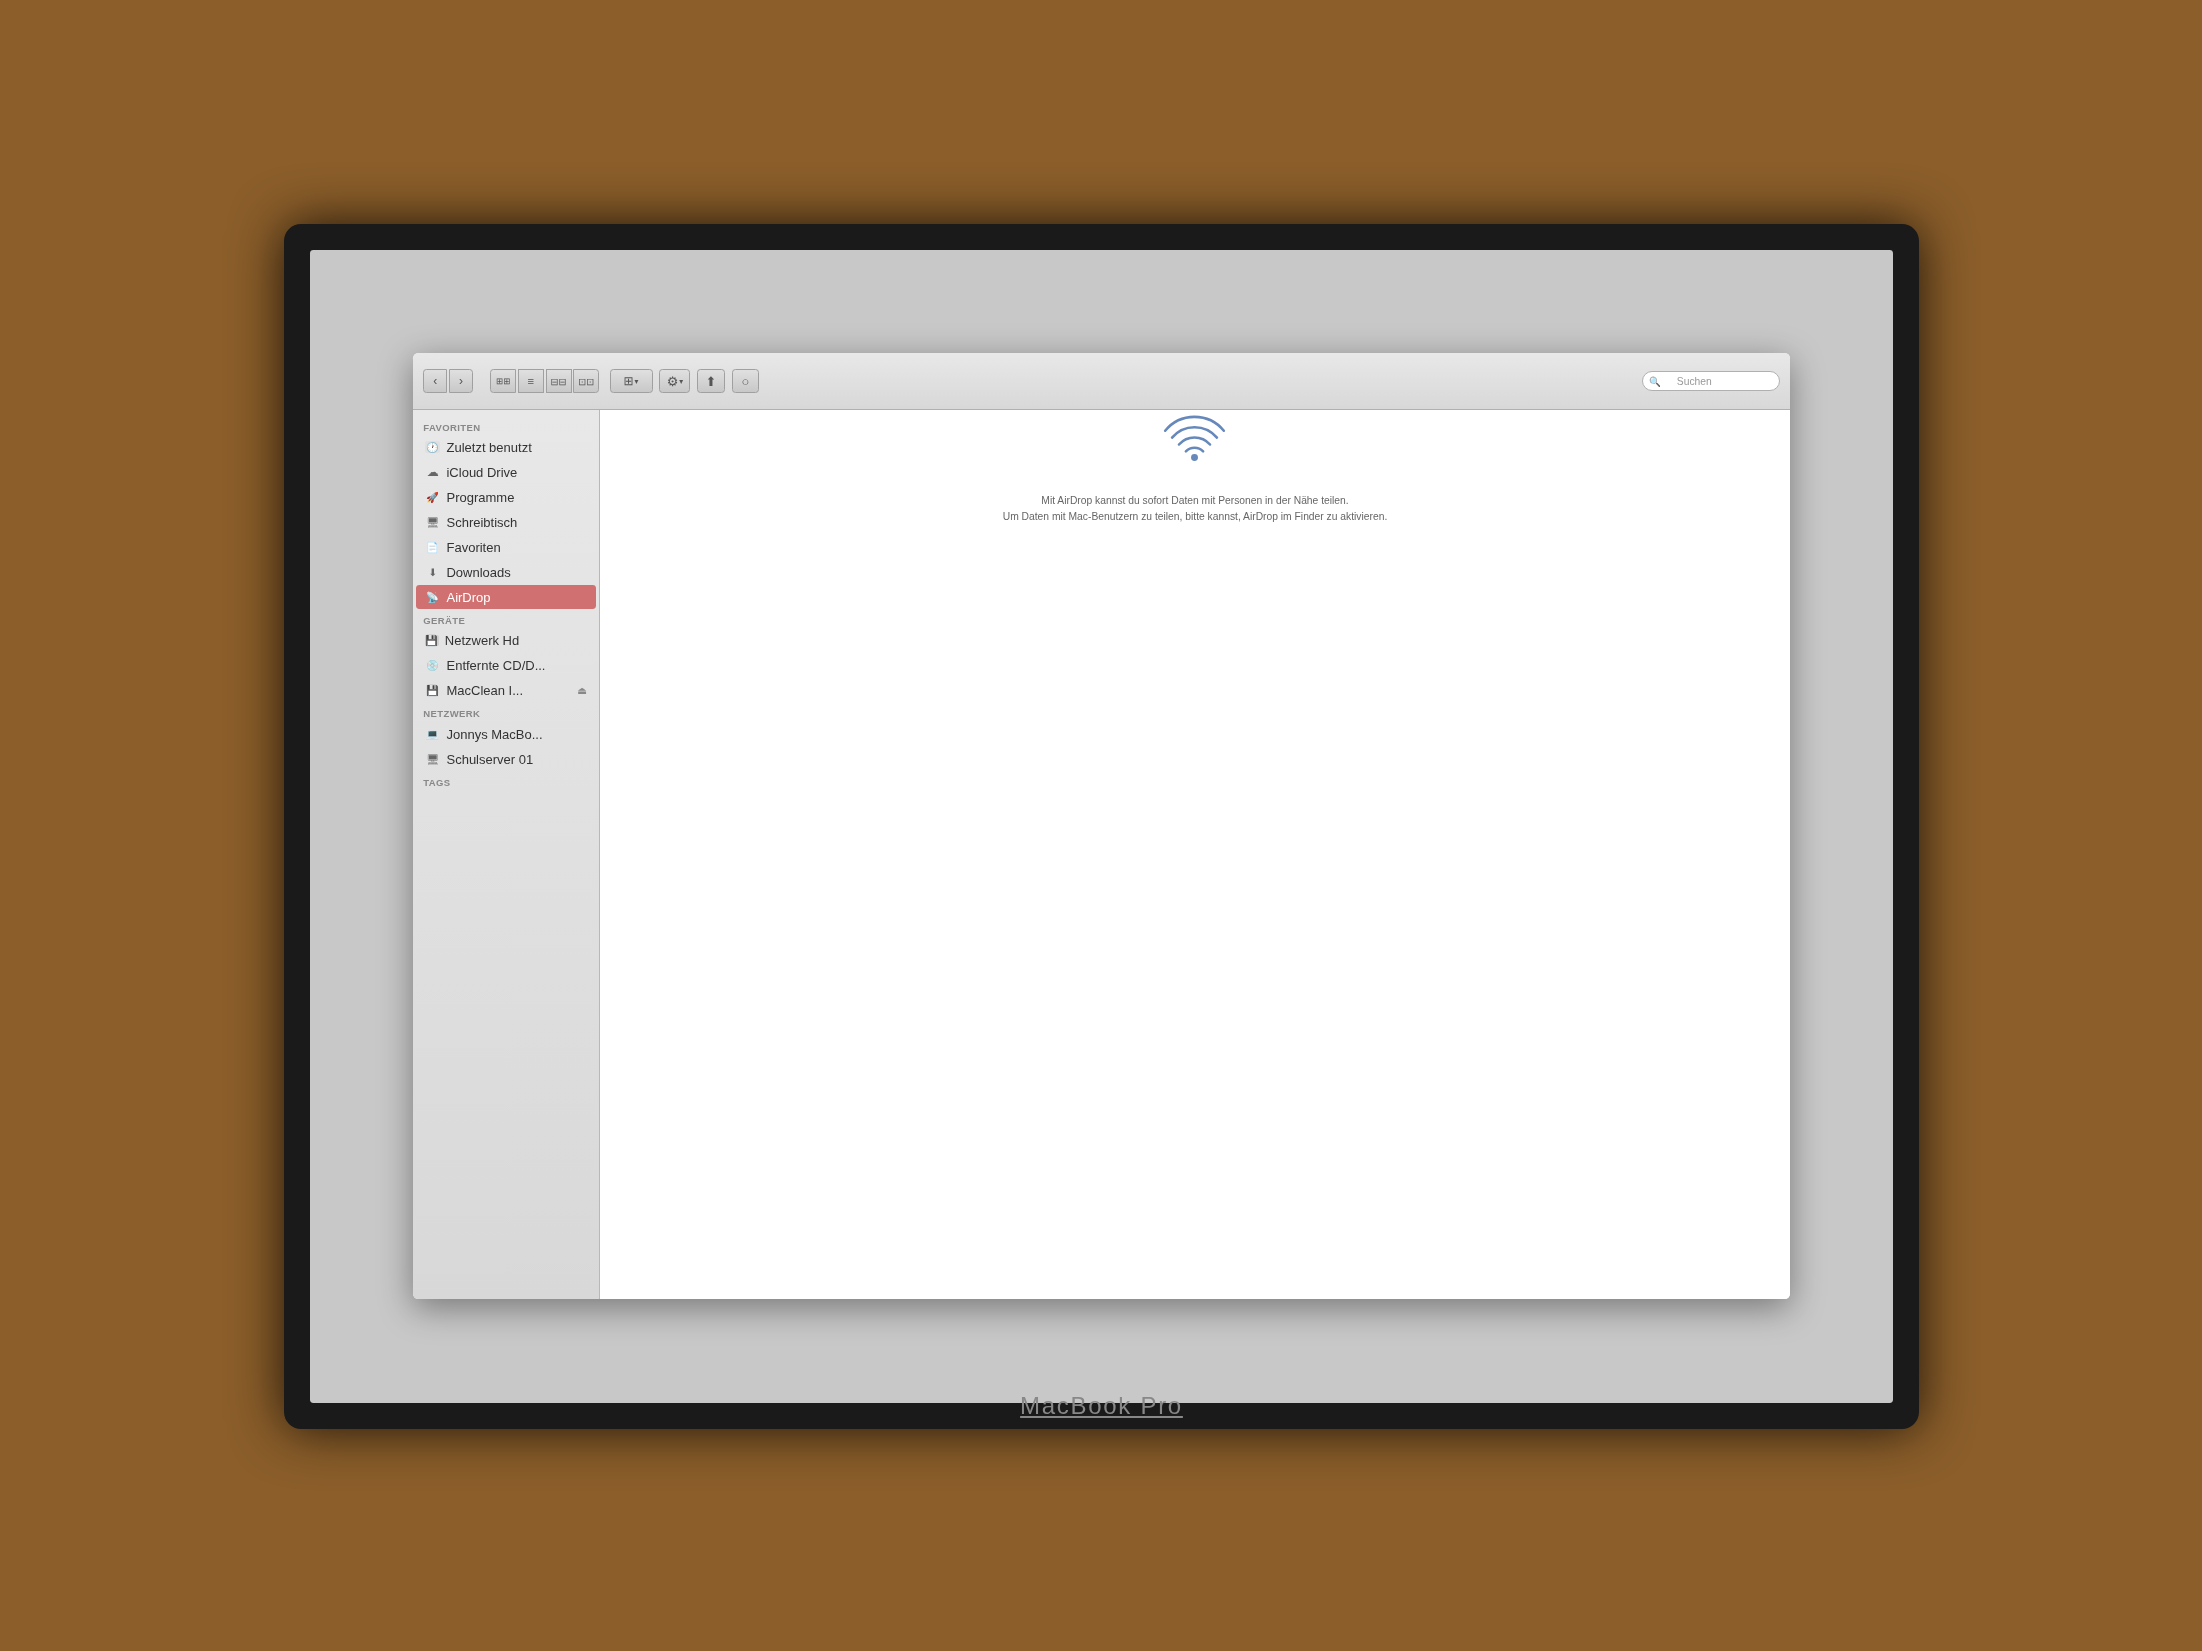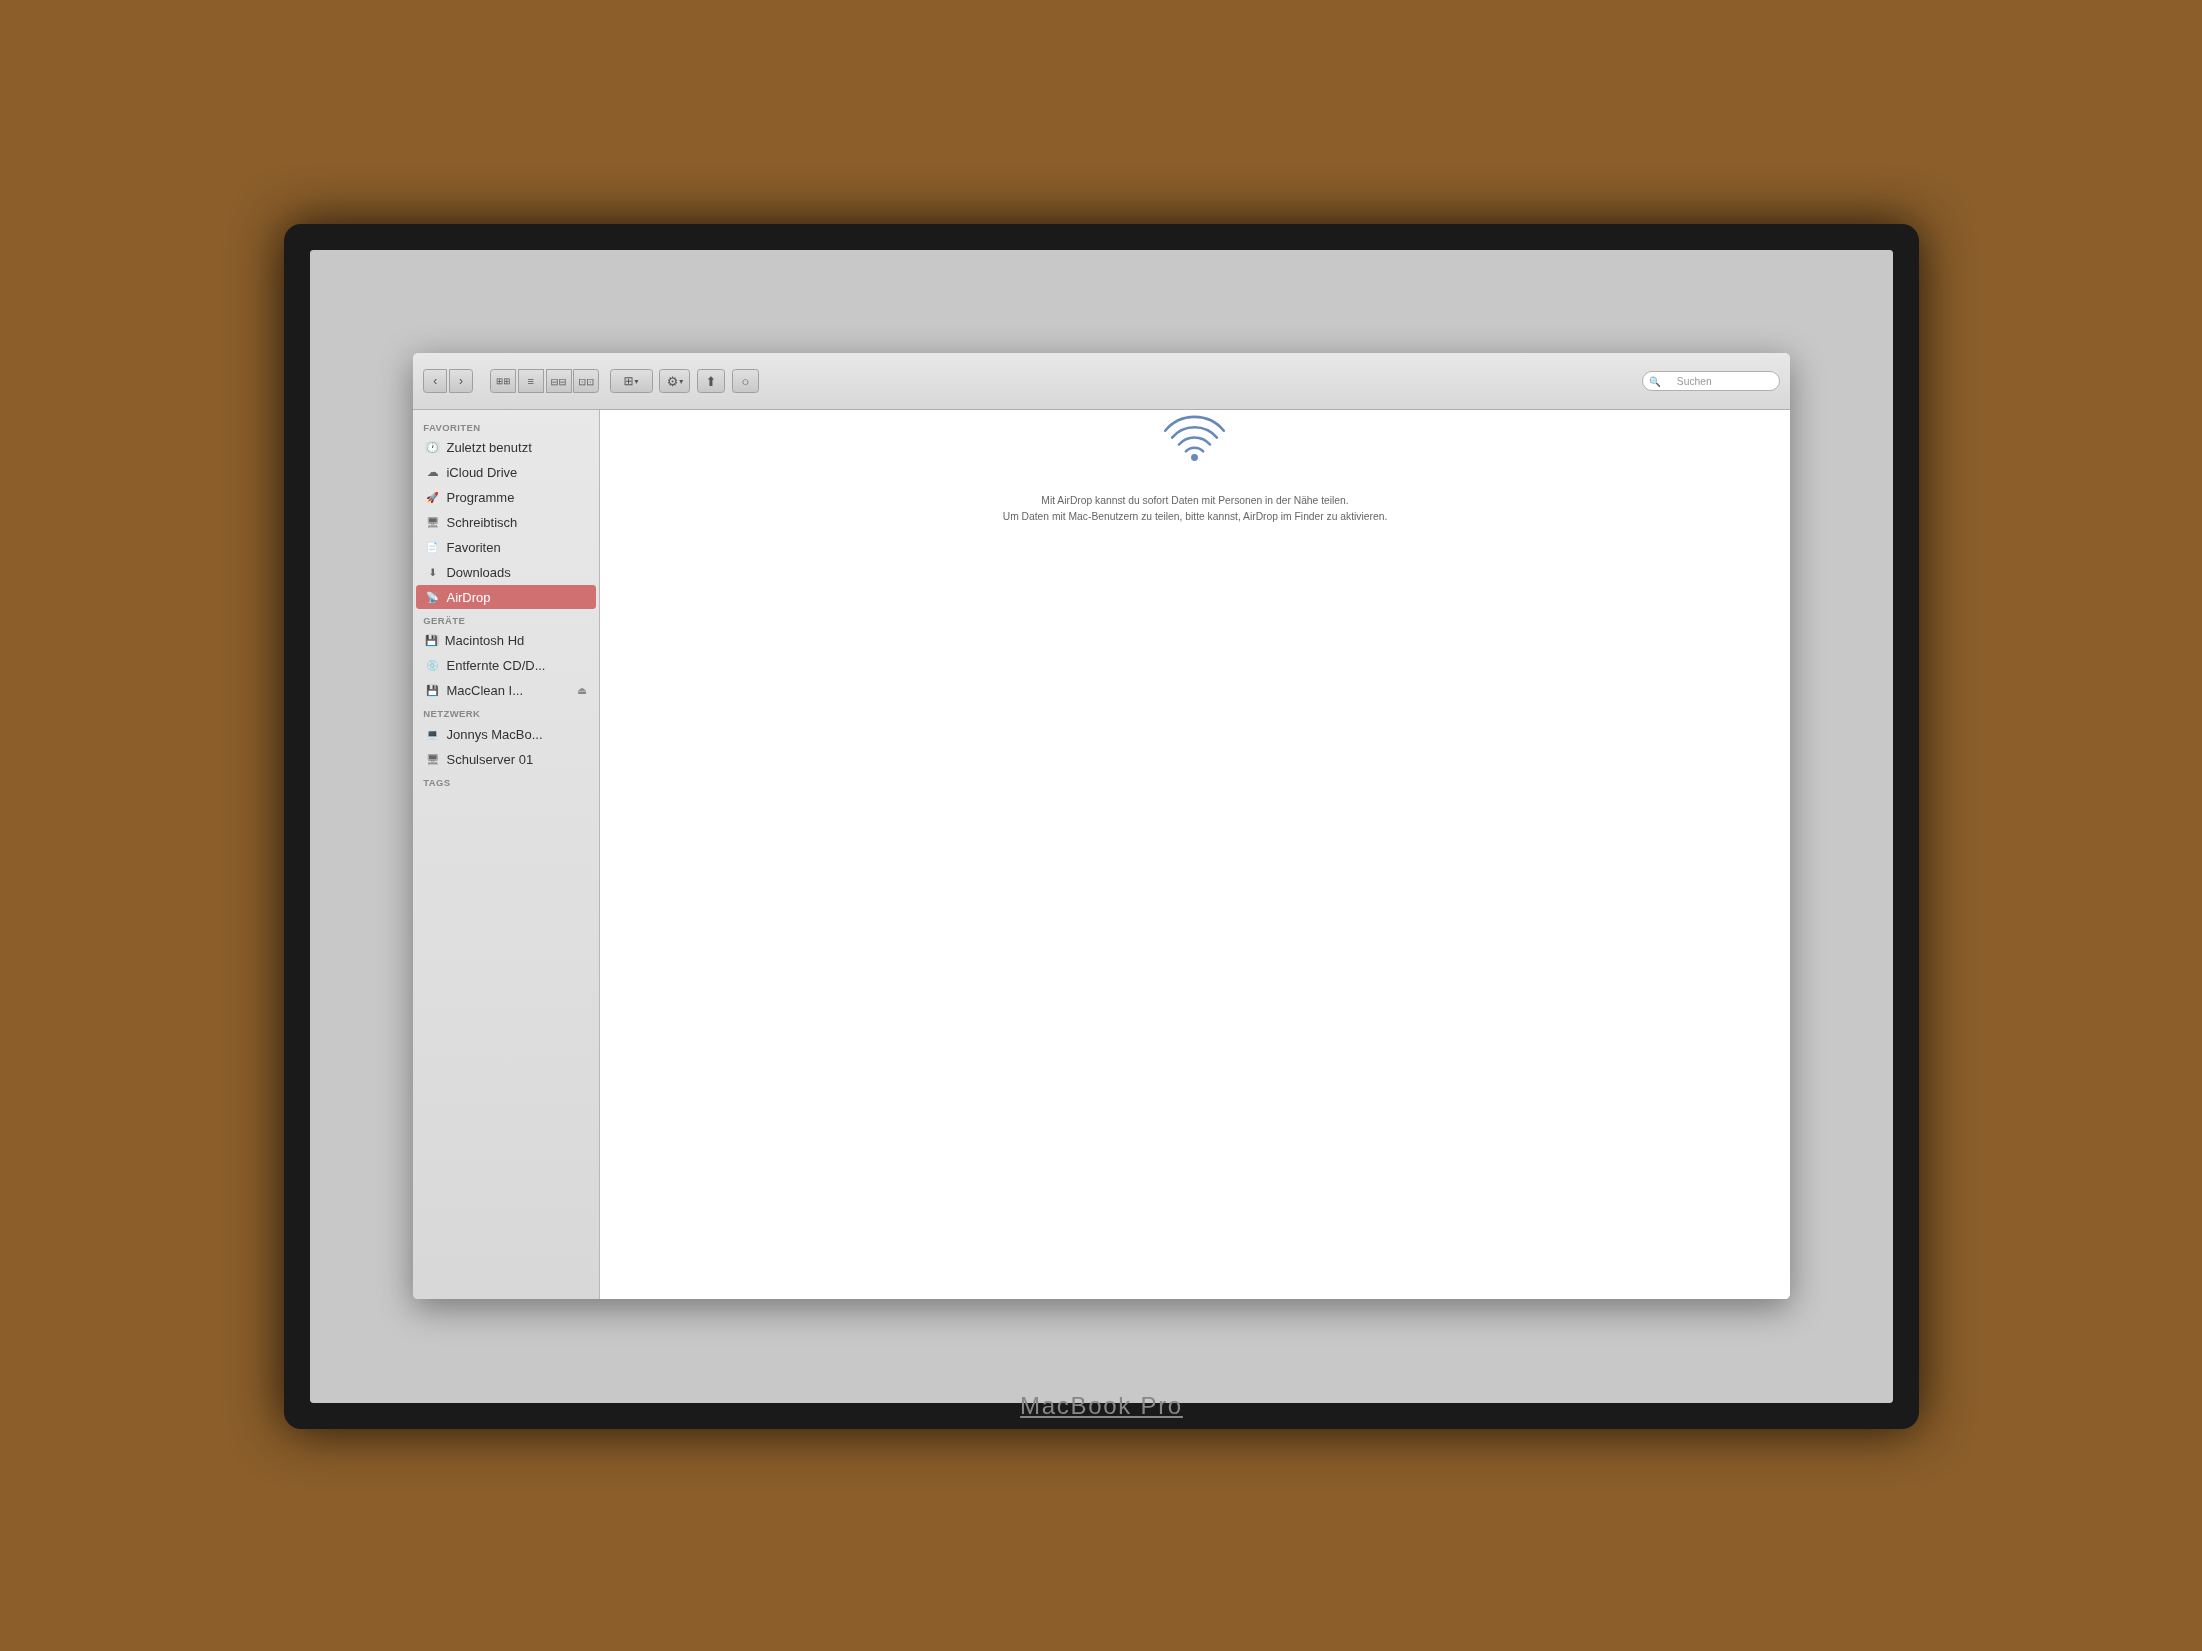--- a/index.html
+++ b/index.html
@@ -349,21 +349,21 @@
 
           <div class="sidebar-item active">
             <div class="sidebar-icon" style="font-size:10.3px;">📡</div>
             <span class="sidebar-item-label">AirDrop</span>
           </div>
 
           <div class="sidebar-section-header">Geräte</div>
 
           <div class="sidebar-item">
             <div class="sidebar-icon" style="font-size:10.3px; background:#d0d0d0; border-radius:1.7px; width:13.8px; height:11.2px; display:flex; align-items:center; justify-content:center;">💾</div>
-            <span class="sidebar-item-label">Macintosh Hd</span>
+            <span class="sidebar-item-label">Netzwerk Hd</span>
           </div>
 
           <div class="sidebar-item">
             <div class="sidebar-icon" style="font-size:10.3px;">💿</div>
             <span class="sidebar-item-label">Entfernte CD/D...</span>
           </div>
 
           <div class="sidebar-item">
             <div class="sidebar-icon" style="font-size:10.3px;">💾</div>
             <span class="sidebar-item-label">MacClean I...</span>

